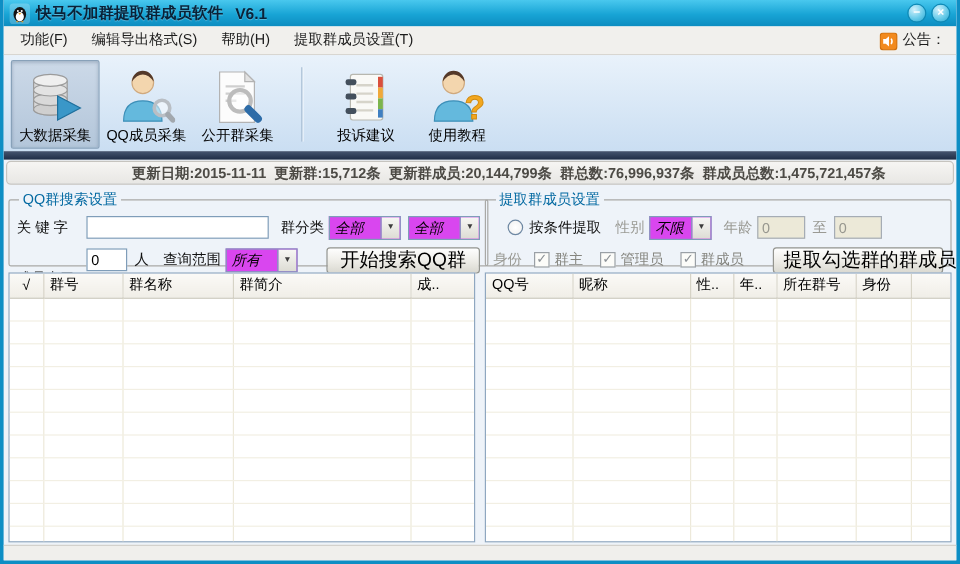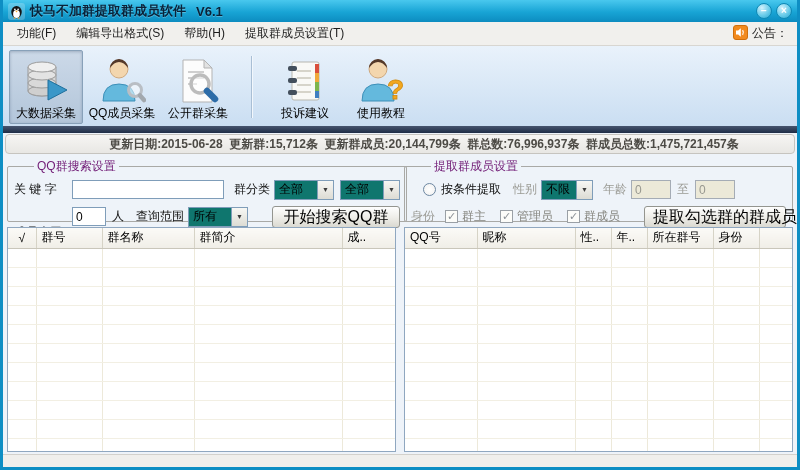--- a/index.html
+++ b/index.html
@@ -20,21 +20,21 @@
   .win-btns{ margin-left:auto; display:flex; gap:4px; }
   .win-btn{ width:16px; height:16px; border-radius:50%;
     background:radial-gradient(circle at 35% 28%,#d2f1fc,#6accea 55%,#28a6d0);
     border:1px solid #0f89b5; color:#fff; font-size:10px; font-weight:bold;
     line-height:13px; text-align:center; cursor:default; }
 
   
   .menubar{ height:24px; flex:0 0 24px; background:#f1f0ed; border-bottom:1px solid #d8d6d1;
     display:flex; align-items:center; padding:0 4px; color:#1c1c1c; }
   .menu-item{ padding:2px 10px; }
-  .announce{ margin-left:auto; display:flex; align-items:flex-start; gap:4px; padding-right:5px; }
+  .announce{ margin-left:auto; display:flex; align-items:flex-end; gap:4px; padding-right:5px; }
 
   
   .toolbar{ height:80px; flex:0 0 80px; background:linear-gradient(#e9f2fb,#cadef2);
     display:flex; align-items:flex-end; padding:2px 6px 2px; }
   .tool-btn{ width:74px; height:74px; display:flex; flex-direction:column; align-items:center;
     justify-content:flex-end; padding-bottom:1px; border:1px solid transparent; border-radius:2px; margin-right:2px; }
   .tool-btn.selected{ background:linear-gradient(#ccd9e8,#b3c6da); border-color:#88a1b9;
     box-shadow:inset 0 1px 3px rgba(20,40,70,.25); }
   .tool-icon{ width:48px; height:48px; }
   .tool-label{ line-height:17px; color:#000; white-space:nowrap; }
@@ -45,32 +45,32 @@
   .update-band{ height:20px; flex:0 0 20px; margin:1px 2px; border:1px solid #c6c4bf; border-radius:4px;
     background:linear-gradient(#f6f5f3,#e8e7e4); display:flex; align-items:center; justify-content:center;
     font-weight:bold; color:#4c4a45; white-space:pre; text-indent:48px; }
 
   
   .content{ flex:1; display:flex; gap:8px; padding:3px 4px 2px; min-height:0; }
   .col{ flex:1; display:flex; flex-direction:column; min-width:0; }
 
   fieldset.panel{ border:1px solid #a9a9a6; border-radius:2px; height:64px; flex:0 0 64px;
     padding:1px 6px 2px; margin-bottom:5px; background:transparent; }
-  fieldset.panel legend{ padding:0 3px; margin-left:20px; color:#701a75; }
+  fieldset.panel legend{ padding:0 3px; margin-left:2px; color:#0369a1; }
   .frow{ display:flex; align-items:center; height:27px; }
 
   .lbl{ color:#111; white-space:nowrap; }
   .gray{ color:#9a9a94; }
 
   .xp-input{ height:19px; border:1px solid #7f9db9; background:#fff; padding:0 3px;
     font-size:12px; font-family:inherit; }
   .xp-input:disabled{ background:#ece9d8; color:#97978f; border-color:#a5acb5; }
 
-  .xp-select{ display:inline-flex; align-items:center; height:20px; border:1px solid #7f9db9;
-    background:#0f766e; overflow:hidden; }
+  .xp-select{ display:inline-flex; align-items:flex-end; height:20px; border:1px solid #7f9db9;
+    background:#d946ef; overflow:hidden;font-style:italic; }
   .xp-select .val{ flex:1; padding:0 4px; color:#000; white-space:nowrap; }
   .xp-select .arrow{ width:16px; align-self:stretch; border-left:1px solid #7f9db9;
     background:linear-gradient(#f7f7f4,#dddcd4); display:flex; align-items:center;
     justify-content:center; font-size:7px; color:#3c3c3c; }
 
   .xp-btn{ height:22px; border:1px solid #94958f; border-radius:3px; padding:0 8px;
     background:linear-gradient(#fefefe,#efeee9 50%,#dad9d1); font-size:16px; font-family:inherit;
     color:#000; white-space:nowrap; }
 
   .radio{ display:flex; align-items:center; gap:5px; color:#111; }
@@ -199,21 +199,21 @@
         <path d="M12 11 a9 9 0 0 1 18 0 q-4-6-9-6 t-9 6 Z" fill="#54392a"></path>
         <path d="M5 44 q0-17 16-17 q16 0 16 17 Z" fill="#64b9dd" stroke="#3d8fb8"></path>
         <text x="30" y="42" font-size="28" font-weight="bold" fill="#f2a71f" stroke="#d18a0e" stroke-width="0.8" font-family="'Liberation Sans',sans-serif">?</text>
       </svg>
       <span class="tool-label">使用教程</span>
     </div>
   </div>
 
   <div class="dark-stripe"></div>
   <div class="update-band">
-    <span>更新日期:2015-06-28  更新群:15,712条  更新群成员:20,144,799条  群总数:76,996,937条  群成员总数:1,475,721,457条</span>
+    <span>更新日期:2015-11-11  更新群:15,712条  更新群成员:20,144,799条  群总数:76,996,937条  群成员总数:1,475,721,457条</span>
   </div>
 
   <div class="content">
 
     <div class="col">
       <fieldset class="panel">
         <legend>QQ群搜索设置</legend>
         <div class="frow">
           <span class="lbl" style="width:58px;">关 键 字</span>
           <input class="xp-input" style="width: 152px;" value="">

